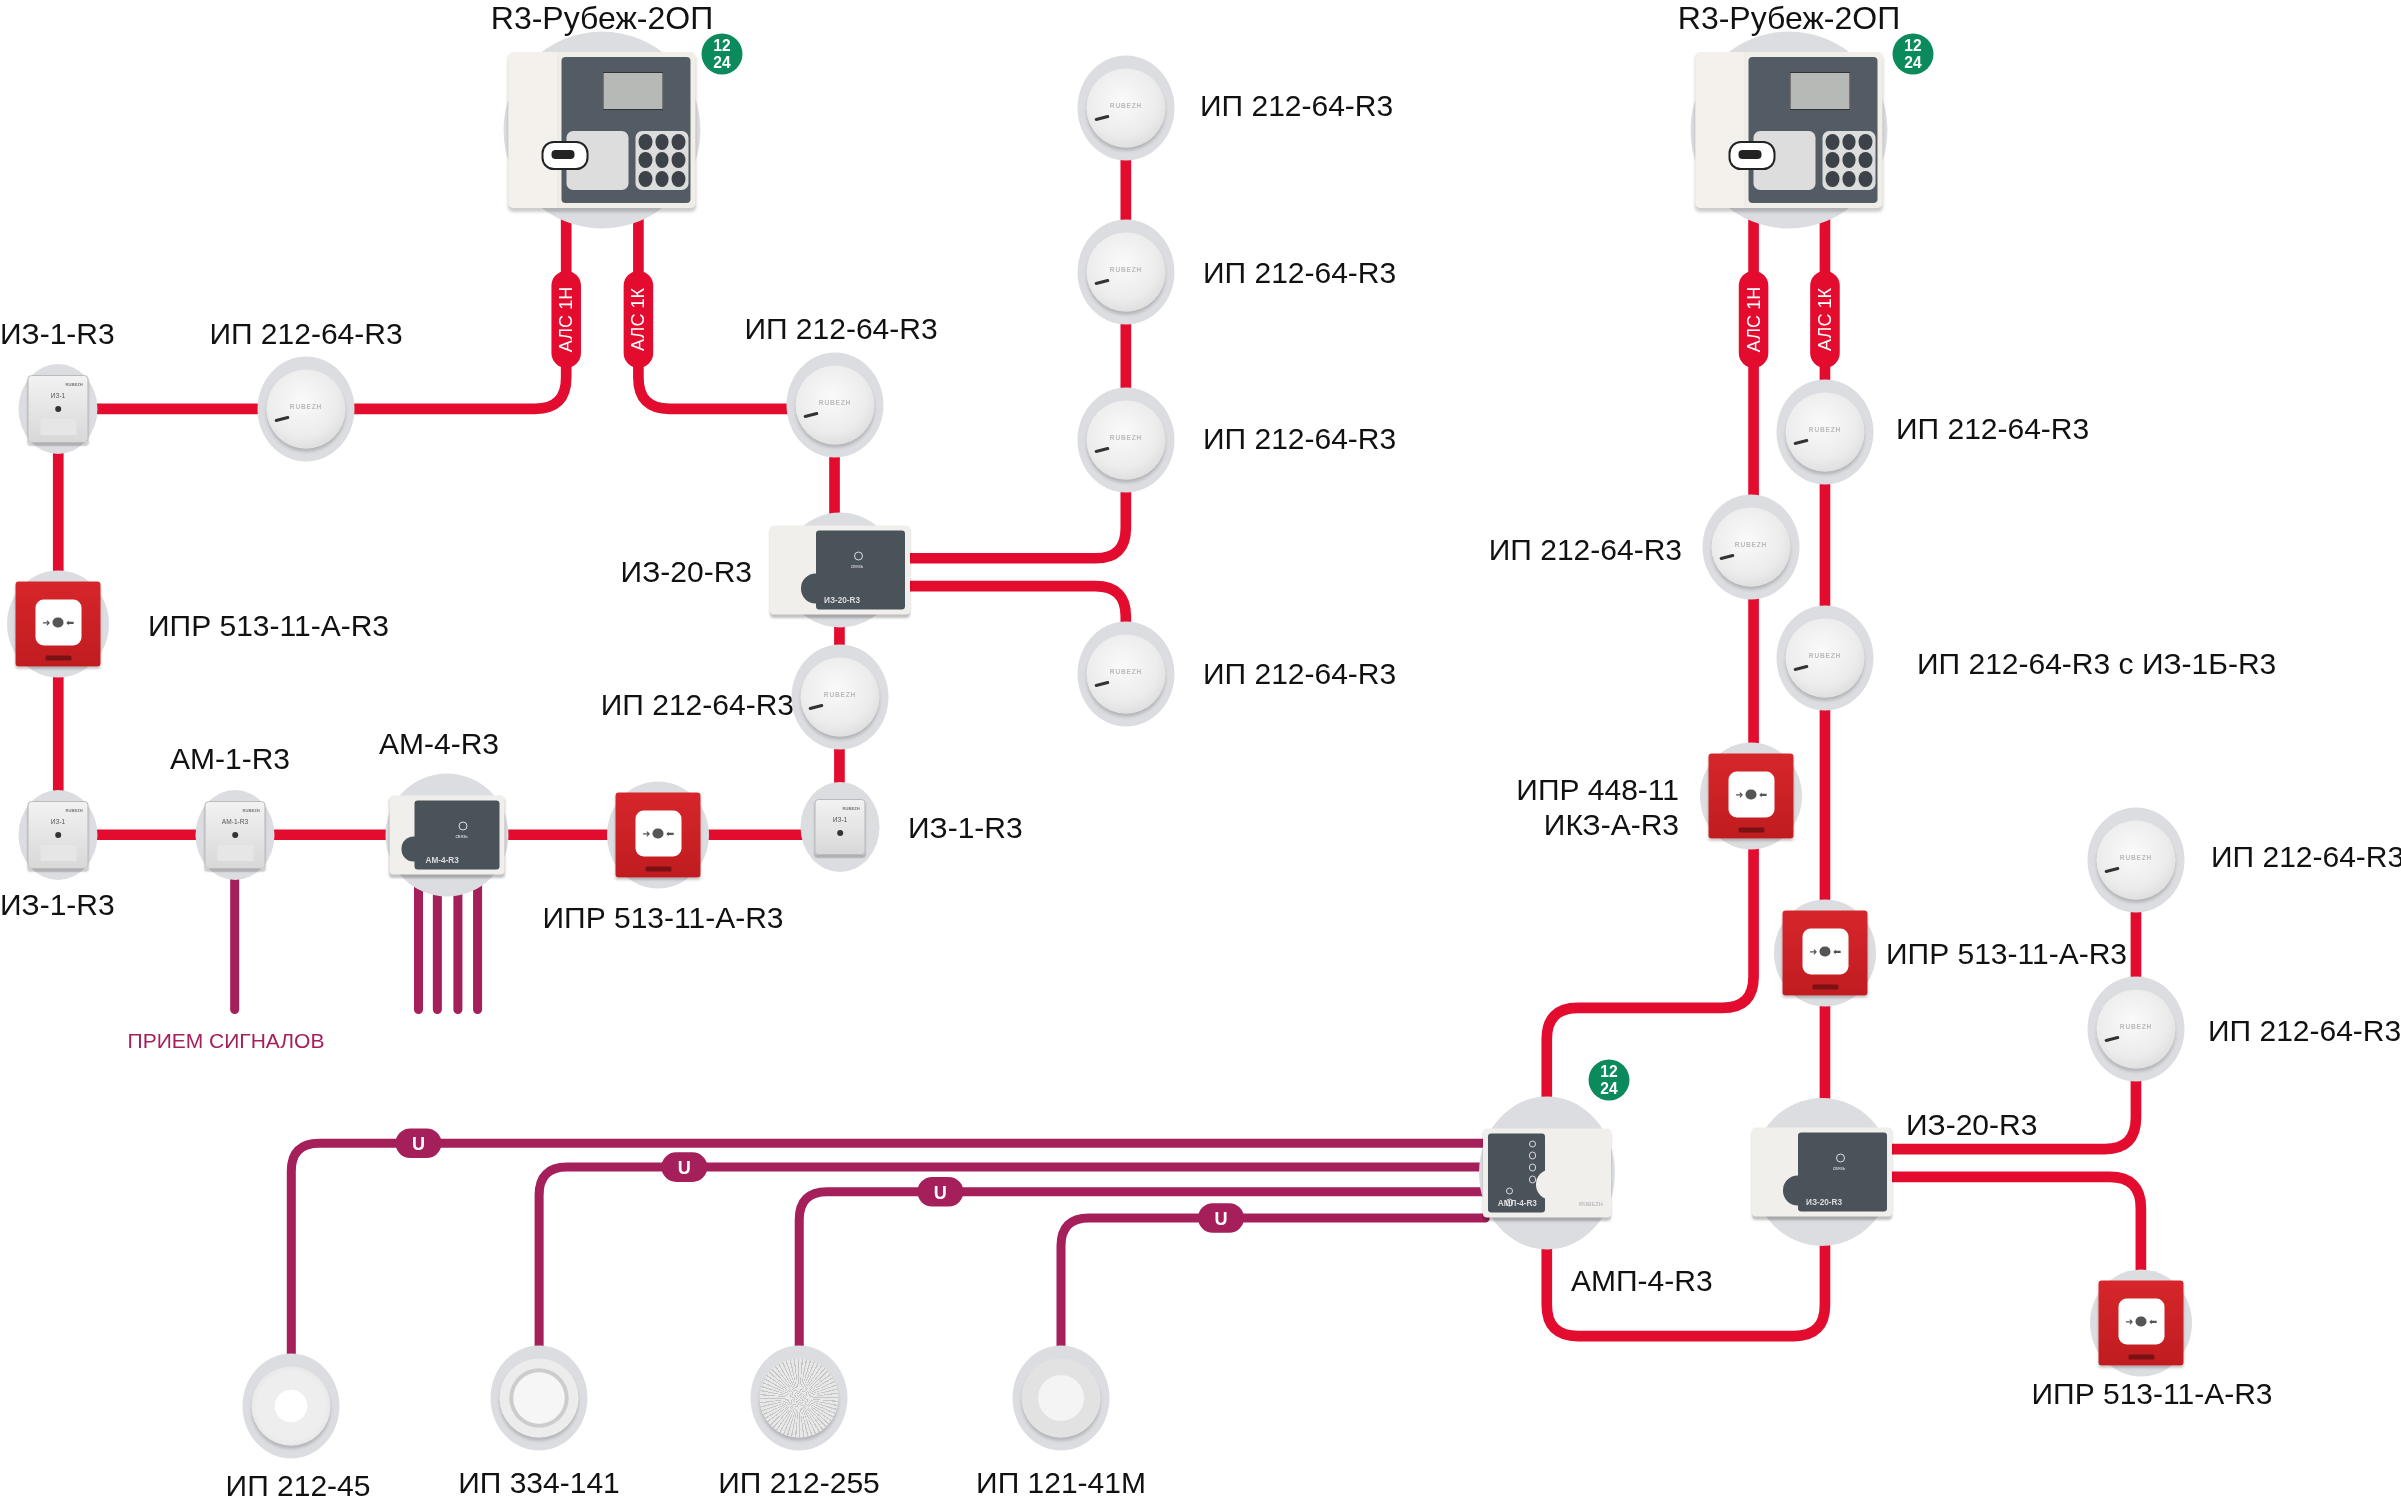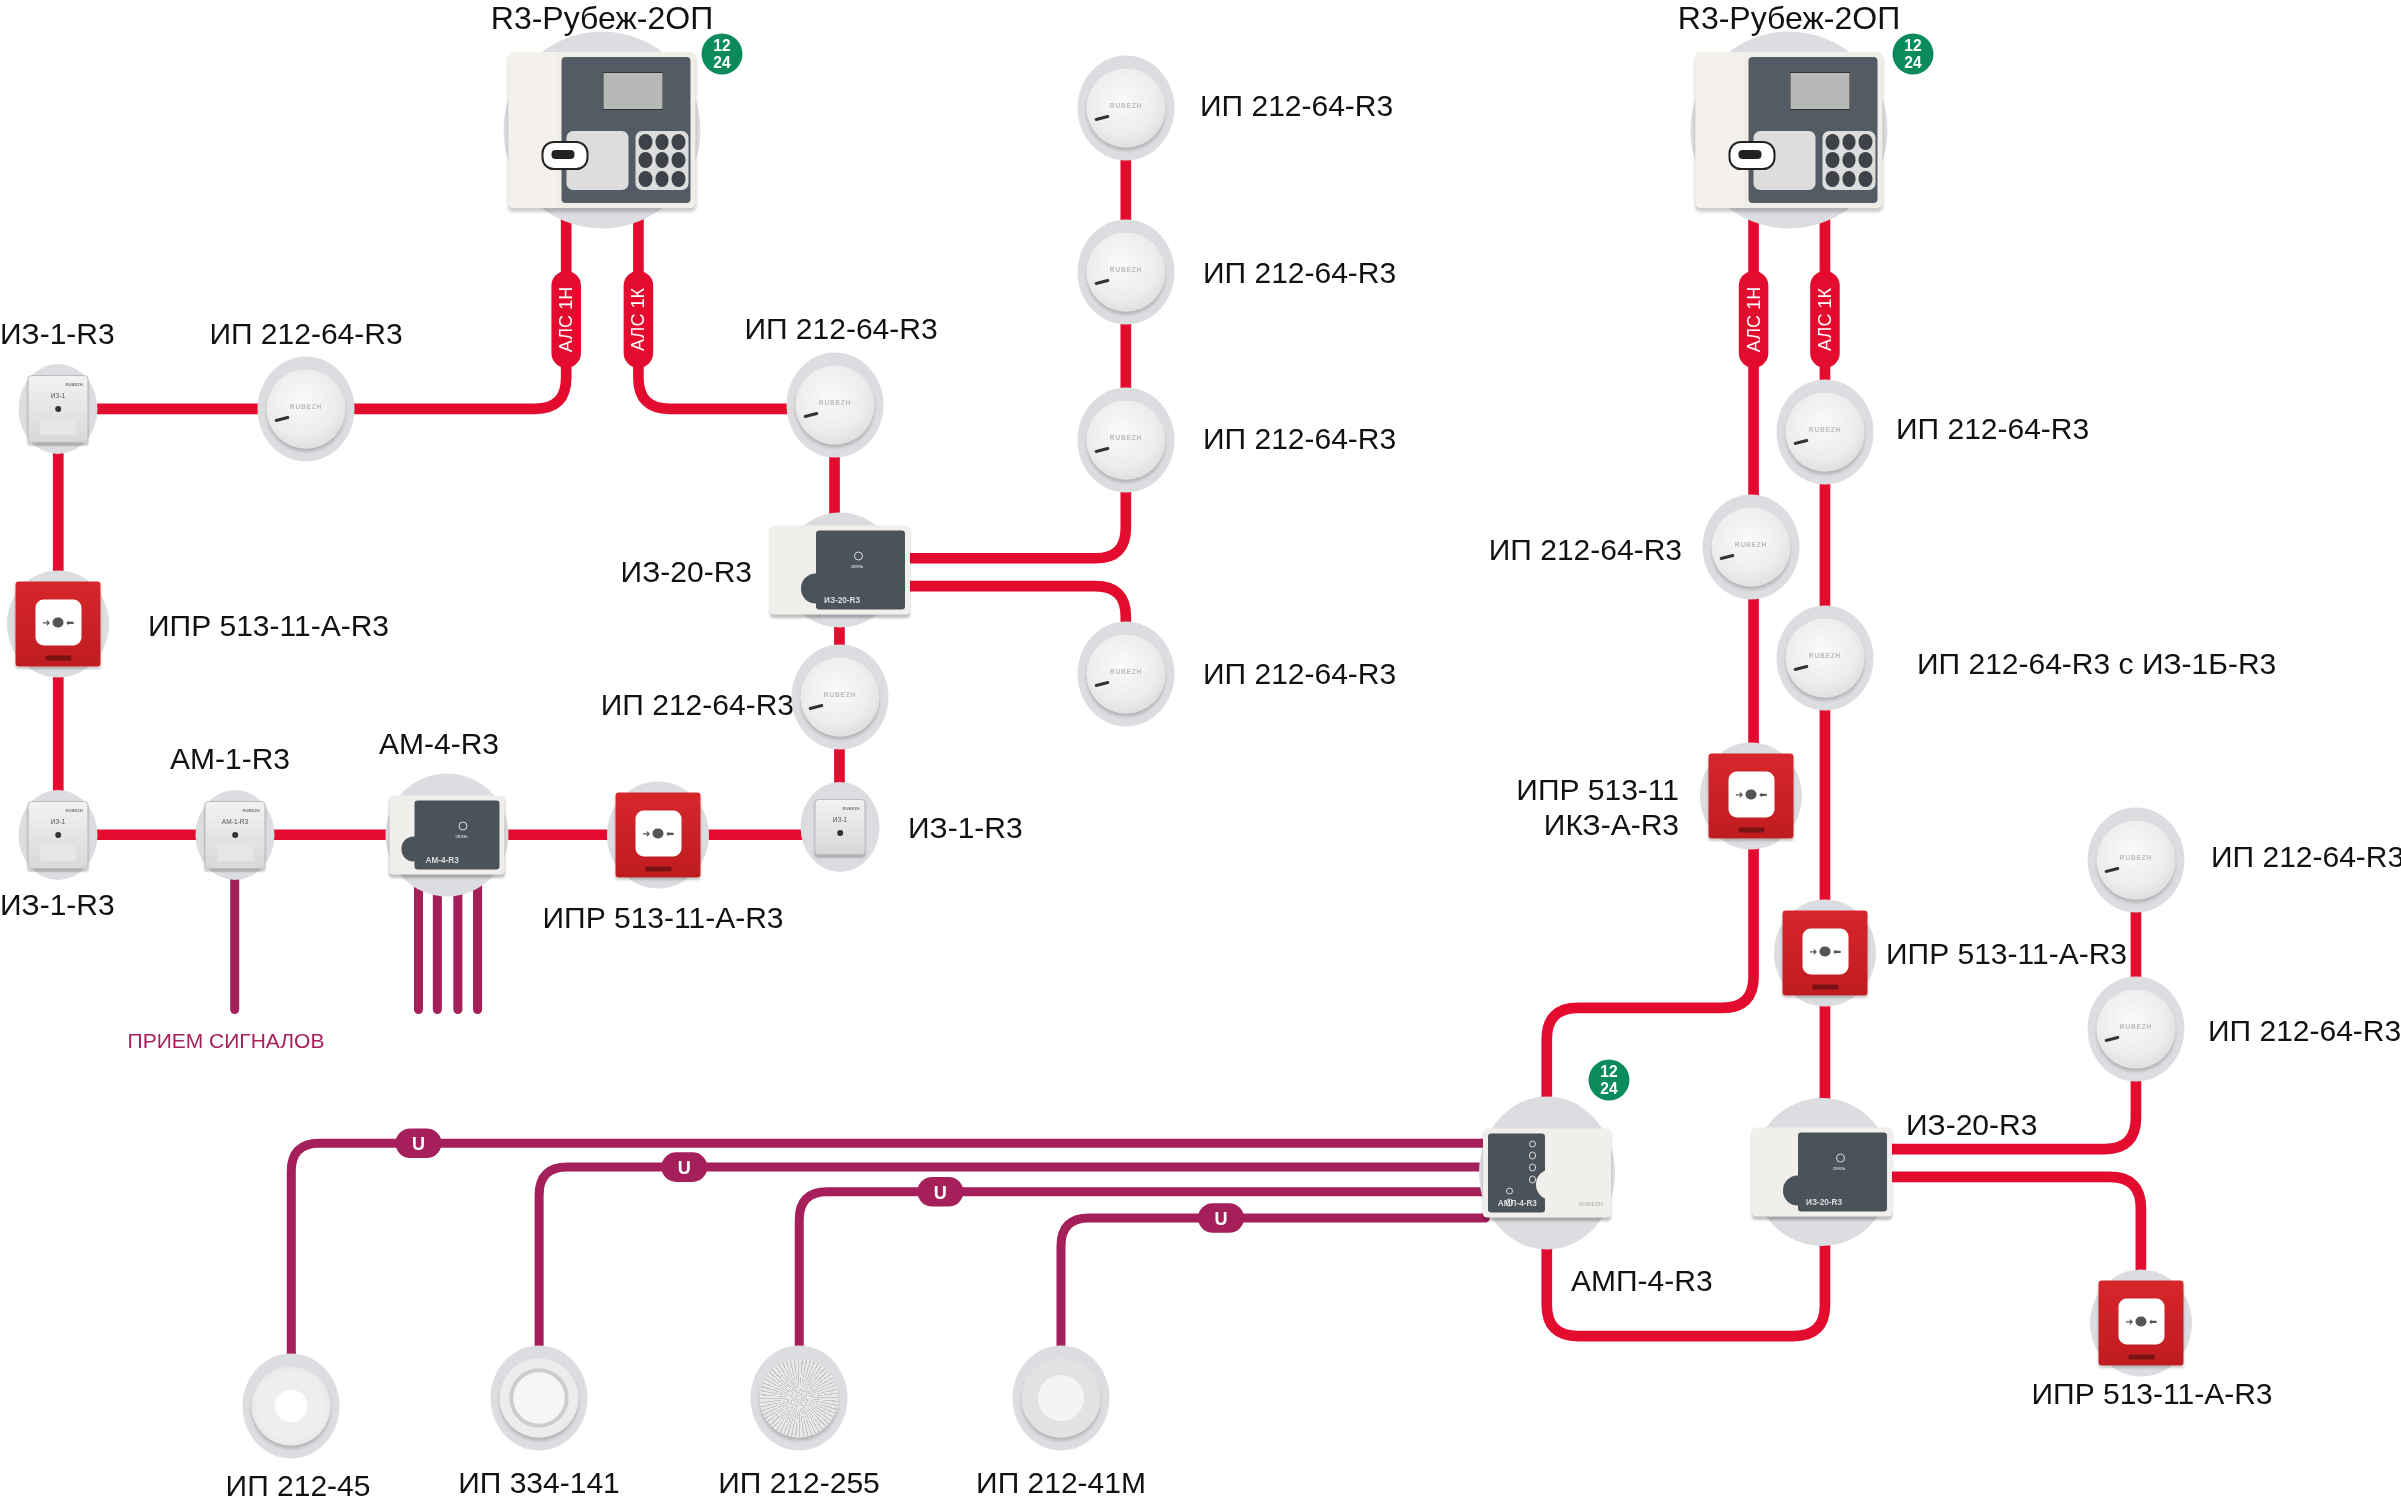--- a/index.html
+++ b/index.html
@@ -350,21 +350,21 @@
   <div class="mcp">
       <div class="win">
         <span class="ar">➜</span>
         <span class="dot"></span>
         <span class="ar">⬅</span>
       </div>
       <span class="slot"></span>
     </div>
 </div>
 <div class="lbl r" style="left:1679px;top:773px;">
-  <div>ИПР 513-11</div>
+  <div>ИПР 448-11</div>
   <div>ИКЗ-А-R3</div>
 </div>
 
 <div class="node" style="left:1825px;top:953px;">
   <div class="halo" style="width: 102px; height: 107px; background: rgb(220, 221, 224);"></div>
   <div class="mcp">
       <div class="win">
         <span class="ar">➜</span>
         <span class="dot"></span>
         <span class="ar">⬅</span>
@@ -455,14 +455,14 @@
 <div class="node" style="left:799px;top:1398px;">
   <div class="halo" style="width: 97px; height: 105px; background: rgb(220, 221, 224);"></div>
   <div class="det" style="background:repeating-conic-gradient(#e8e8e8 0 4deg,#c6c6c6 4deg 6deg);"></div>
 </div>
 <div class="lbl c" style="left:799px;top:1466px;">ИП 212-255</div>
 
 <div class="node" style="left:1061px;top:1398px;">
   <div class="halo" style="width: 97px; height: 105px; background: rgb(220, 221, 224);"></div>
   <div class="det" style="background:radial-gradient(circle,#f4f4f4 0 40%,#e2e2e2 42% 75%,#d0d0d0 100%);"></div>
 </div>
-<div class="lbl c" style="left:1061px;top:1466px;">ИП 212-41М</div>
+<div class="lbl c" style="left:1061px;top:1466px;">ИП 121-41М</div>
 
 
 </body></html>

